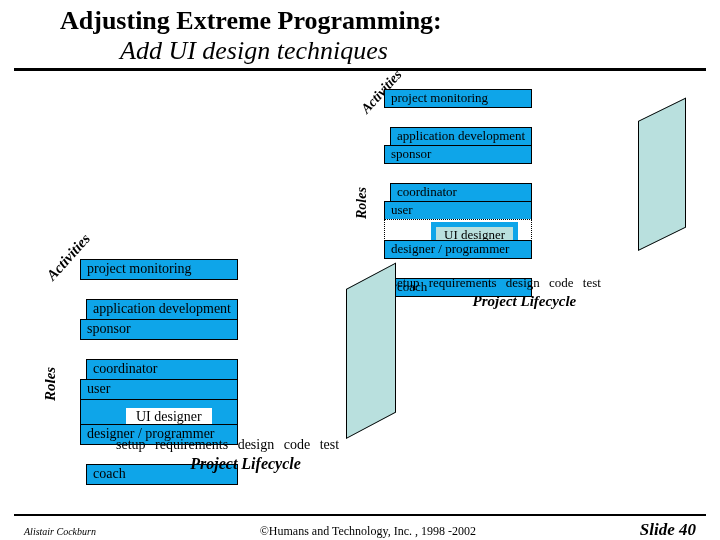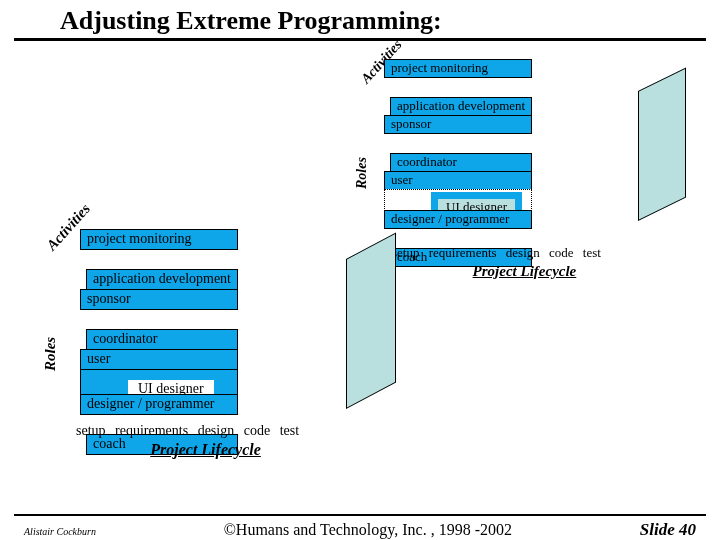--- a/index.html
+++ b/index.html
@@ -89,21 +89,21 @@
     position: relative;
     height: 26px;
   }
   .d-small .ui-wrap { height: 22px; }
 
   .ui-box {
     position: absolute;
     left: 40px;
     top: 3px;
     padding: 1px 10px;
-    border: 7px solid #0ea5e9;
+    border: 5px solid #0ea5e9;
     background: #b9e0de;
     font-size: 14px;
   }
   .d-small .ui-box { font-size: 13px; left: 46px; top: 2px; padding: 0 8px; }
 
   
   .slab {
     position: absolute;
     background: #b9e0de;
     border: 1px solid #000;
@@ -111,51 +111,51 @@
     transform-origin: left top;
   }
   .d-large .slab { left: 292px; top: 48px; width: 50px; height: 150px; }
   .d-small .slab { left: 276px; top: 42px; width: 48px; height: 130px; transform: skewY(-26deg); }
 
   .lifecycle {
     position: absolute;
     left: 22px;
     font-size: 14px;
   }
-  .d-large .lifecycle { top: 212px; }
+  .d-large .lifecycle { top: 196px; margin-left: 40px; }
   .d-small .lifecycle { top: 196px; left: 30px; font-size: 13px; }
   .lifecycle .phases span { margin-right: 6px; }
   .lifecycle .caption {
     font-style: italic;
     font-weight: bold;
     font-size: 16px;
     text-align: center;
     margin-top: 2px;
-    text-decoration: underline;
   }
   .d-small .lifecycle .caption { font-size: 15px; margin-left: 50px; }
   .d-large .lifecycle .caption { margin-left: 30px; }
   .footer-inner {
     position: absolute;
     left: 14px; right: 14px; bottom: 0;
     border-top: 2px solid #000;
     padding: 4px 10px 0 10px;
     display: flex;
     justify-content: space-between;
     align-items: baseline;
   }
   .author { font-style: italic; font-size: 10px; }
-  .copyright { font-size: 16px; }
+  .copyright { font-size: 12px; }
   .slide-no { font-style: italic; font-weight: bold; font-size: 17px; }
 </style>
 </head>
 <body>
 
 <div class="title-area">
   <div class="title-line1">Adjusting Extreme Programming:</div>
+  <div class="title-line2">Add UI design techniques</div>
 </div>
 <div class="hr"></div>
 
 <div class="content">
 
   <div class="diagram-block d-small">
     <div class="activities-label">Activities</div>
     <div class="roles-label">Roles</div>
     <div class="slab"></div>
 

